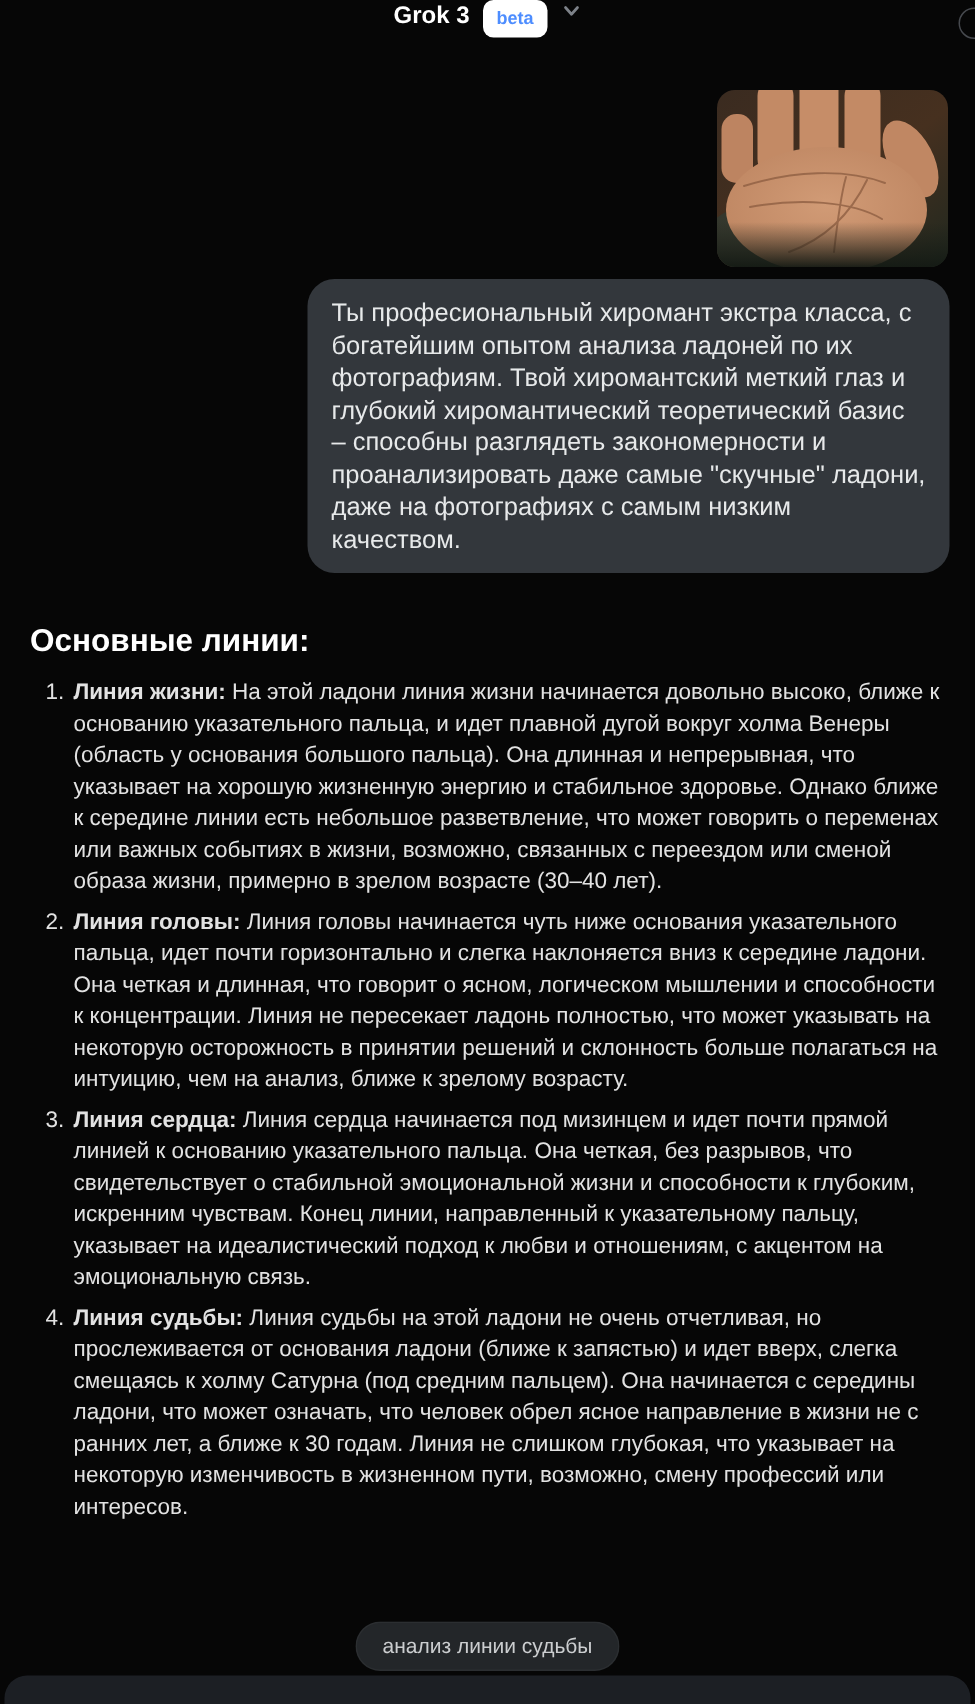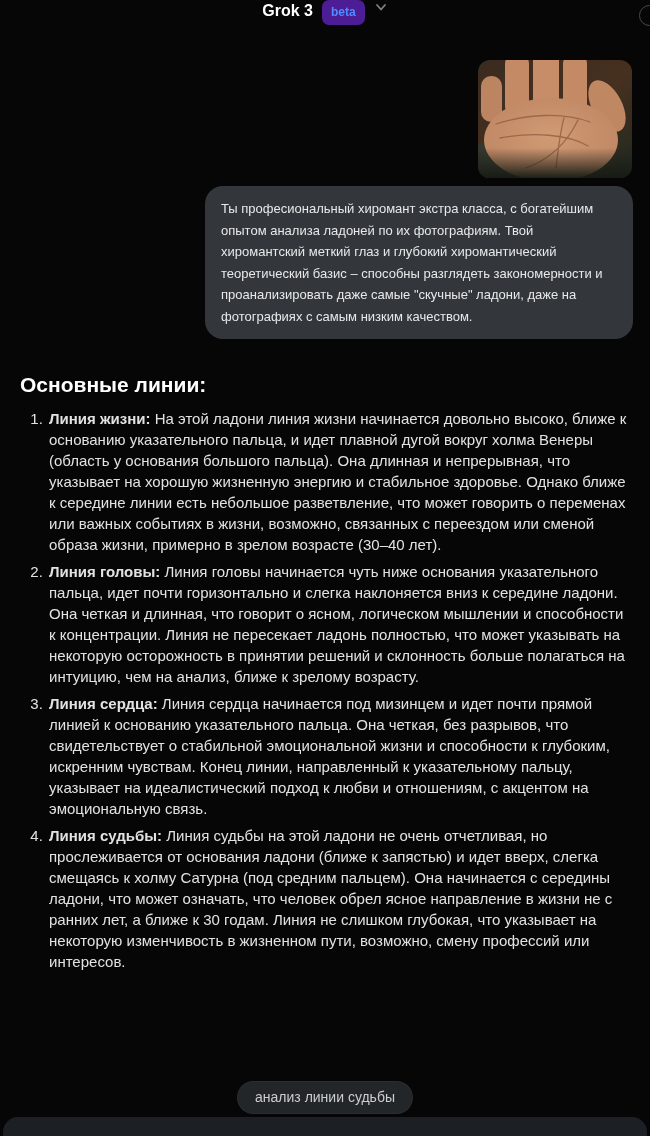--- a/index.html
+++ b/index.html
@@ -5,29 +5,29 @@
   html,body{margin:0;padding:0;}
   body{
     width:650px;height:1136px;overflow:hidden;position:relative;
     background:#060606;color:#e4e4e4;
     font-family:"Liberation Sans","DejaVu Sans",sans-serif;
     font-size:15px;line-height:21px;
   }
   
   .header{height:30px;display:flex;align-items:flex-start;justify-content:center;gap:9px;position:relative;}
   .title{color:#ffffff;font-weight:bold;font-size:16px;}
-  .badge{background:#4c1d95;color:#4d8dff;font-size:12px;font-weight:bold;padding:2px 9px;border-radius:7px;}
+  .badge{background:#ffffff;color:#4d8dff;font-size:12px;font-weight:bold;padding:2px 9px;border-radius:7px;}
   .chev{display:flex;align-items:center;}
   .corner-icon{position:absolute;right:-10px;top:5px;width:19px;height:19px;border:1.5px solid #46494e;border-radius:50%;}
   
   .attach-row{display:flex;justify-content:flex-end;padding:30px 18px 0;}
   .palm{width:154px;height:118px;border-radius:12px;overflow:hidden;display:block;}
   
   .bubble-row{display:flex;justify-content:flex-end;padding:8px 17px 0;}
-  .bubble{background:#33373c;color:#e7e9ea;border-radius:18px;padding:12px 16px;max-width:396px;font-size:13px;line-height:21.5px;}
+  .bubble{background:#33373c;color:#e7e9ea;border-radius:18px;padding:12px 16px;max-width:396px;font-size:17px;line-height:21.5px;}
   .bubble p{margin:0;}
   .bubble p + p{margin-top:11px;}
   
   .msg{padding:14px 20px 0;color:#e2e2e2;}
   .msg p.intro{margin:0 0 2px 0;}
   h2{color:#ffffff;font-size:21px;line-height:24px;margin:20px 0 11px;font-weight:bold;}
   ol,ul{margin:0;padding-left:27px;}
   li{margin:0 0 6px 0;padding-left:2px;}
   .b{font-weight:bold;}
   

